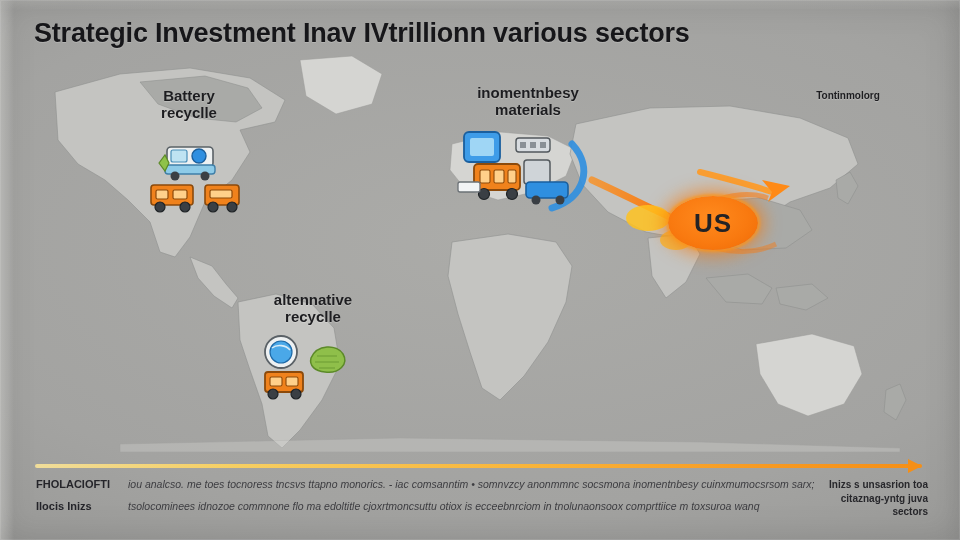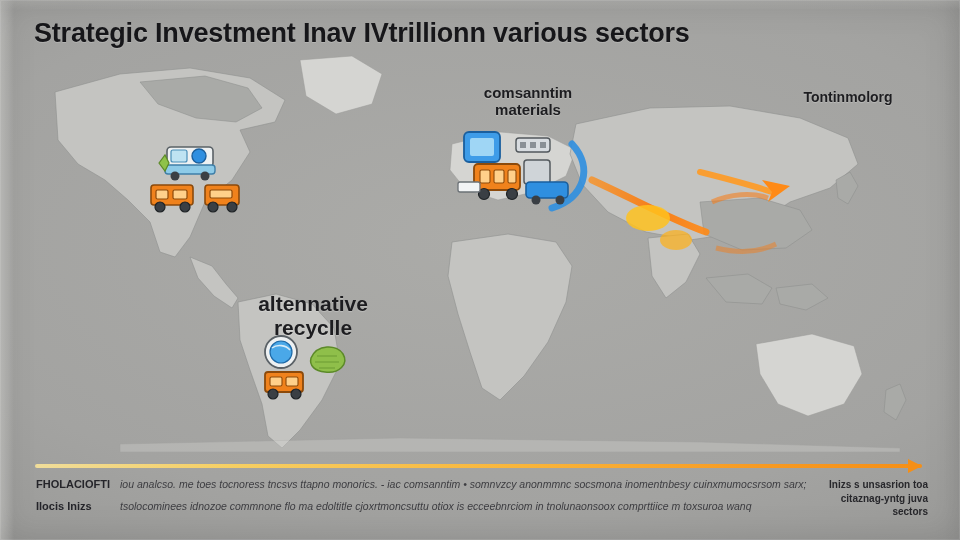--- a/index.html
+++ b/index.html
@@ -58,22 +58,22 @@
   .flow{position:absolute;left:0;top:52px;width:960px;height:400px;pointer-events:none;}
 
   
   .region-label{
     position:absolute;font-weight:bold;color:#1d1d20;
     line-height:1.12;text-align:center;
     text-shadow:0 1px 1px rgba(255,255,255,.25);
   }
   .lbl-na{left:128px;top:88px;width:122px;font-size:15px;}
   .lbl-eu{left:452px;top:85px;width:152px;font-size:15px;}
-  .lbl-as{left:778px;top:90px;width:140px;font-size:14px;}
-  .lbl-sa{left:228px;top:292px;width:170px;font-size:21px;}
+  .lbl-as{left:778px;top:90px;width:140px;font-size:10px;}
+  .lbl-sa{left:228px;top:292px;width:170px;font-size:15px;}
 
   
   .cluster{position:absolute;}
   .cl-na{left:143px;top:133px;width:120px;height:86px;}
   .cl-eu{left:452px;top:120px;width:140px;height:98px;}
   .cl-sa{left:253px;top:332px;width:110px;height:70px;}
   .cluster svg{display:block;width:100%;height:100%;}
 
   
   .us-badge{
@@ -93,21 +93,21 @@
     position:absolute;left:35px;top:464px;width:887px;height:4px;
     background:linear-gradient(90deg,#f0dd9a 0%,#f6cf63 22%,#f9b53a 55%,#f79a22 82%,#f58f16 100%);
     border-radius:2px;
   }
   .arrow-head{
     position:absolute;left:908px;top:459px;width:0;height:0;
     border-top:7px solid transparent;border-bottom:7px solid transparent;
     border-left:14px solid #f58f16;
   }
   .foot-row{
-    position:absolute;display:flex;align-items:flex-end;gap:10px;
+    position:absolute;display:flex;align-items:flex-end;gap:18px;
     color:#3a3a3d;
   }
   .foot-1{left:36px;top:478px;width:888px;}
   .foot-2{left:36px;top:500px;width:888px;}
   .foot-key{
     font-weight:bold;font-size:11px;color:#25252a;white-space:nowrap;
     flex:0 0 auto;min-width:74px;
   }
   .foot-val{
     font-size:10.5px;color:#3d3d41;white-space:nowrap;overflow:hidden;
@@ -174,23 +174,27 @@
       <path d="M592,128 C640,150 672,168 706,180" stroke="url(#flowg)" stroke-width="7" fill="none" stroke-linecap="round"></path>
       <path d="M700,120 C724,126 748,132 772,140" stroke="#ff9a22" stroke-width="6" fill="none" stroke-linecap="round" opacity=".9"></path>
       <path d="M772,140 L762,128 L790,134 L768,150 Z" fill="#ff8a16"></path>
       <ellipse cx="648" cy="166" rx="22" ry="13" fill="#ffc21e" opacity=".85"></ellipse>
       <ellipse cx="676" cy="188" rx="16" ry="10" fill="#ffb015" opacity=".7"></ellipse>
       <path d="M712,150 C730,142 752,140 768,146" stroke="#f97a10" stroke-width="5" fill="none" opacity=".55"></path>
       <path d="M716,196 C740,202 760,200 776,192" stroke="#f97a10" stroke-width="5" fill="none" opacity=".45"></path>
     </svg>
   </div>
 
+  <div class="region-label lbl-na blurry">
+    <div>Battery</div>
+    <div>recyclle</div>
+  </div>
 
   <div class="region-label lbl-eu blurry">
-    <div>comsanntim</div>
+    <div>inomentnbesy</div>
     <div>materials</div>
   </div>
 
   <div class="region-label lbl-as blurry">
     <div>Tontinmolorg</div>
   </div>
 
   <div class="region-label lbl-sa blurry">
     <div>altennative</div>
     <div>recyclle</div>
@@ -283,20 +287,23 @@
       <g>
         <rect x="12" y="40" width="38" height="20" rx="3" fill="#f0821c" stroke="#8c4a0b" stroke-width="1.8"></rect>
         <rect x="17" y="45" width="12" height="9" rx="1.5" fill="#ffd08a" stroke="#8c4a0b" stroke-width="1.1"></rect>
         <rect x="33" y="45" width="12" height="9" rx="1.5" fill="#ffd08a" stroke="#8c4a0b" stroke-width="1.1"></rect>
         <circle cx="20" cy="62" r="5" fill="#3a3f44" stroke="#1f2326" stroke-width="1.2"></circle>
         <circle cx="43" cy="62" r="5" fill="#3a3f44" stroke="#1f2326" stroke-width="1.2"></circle>
       </g>
     </svg>
   </div>
 
+  <div class="us-badge">
+    <span>US</span>
+  </div>
 
   <div class="divider"></div>
   <div class="arrow-head"></div>
 
   <div class="foot-row foot-1">
     <div class="foot-key blurry">FHOLACIOFTI</div>
     <div class="foot-val blurry">iou analcso. me toes tocnoress tncsvs ttapno monorics.  -  iac comsanntim • somnvzcy anonmmnc socsmona inomentnbesy cuinxmumocsrsom sarx;</div>
   </div>
 
   <div class="foot-row foot-2">

